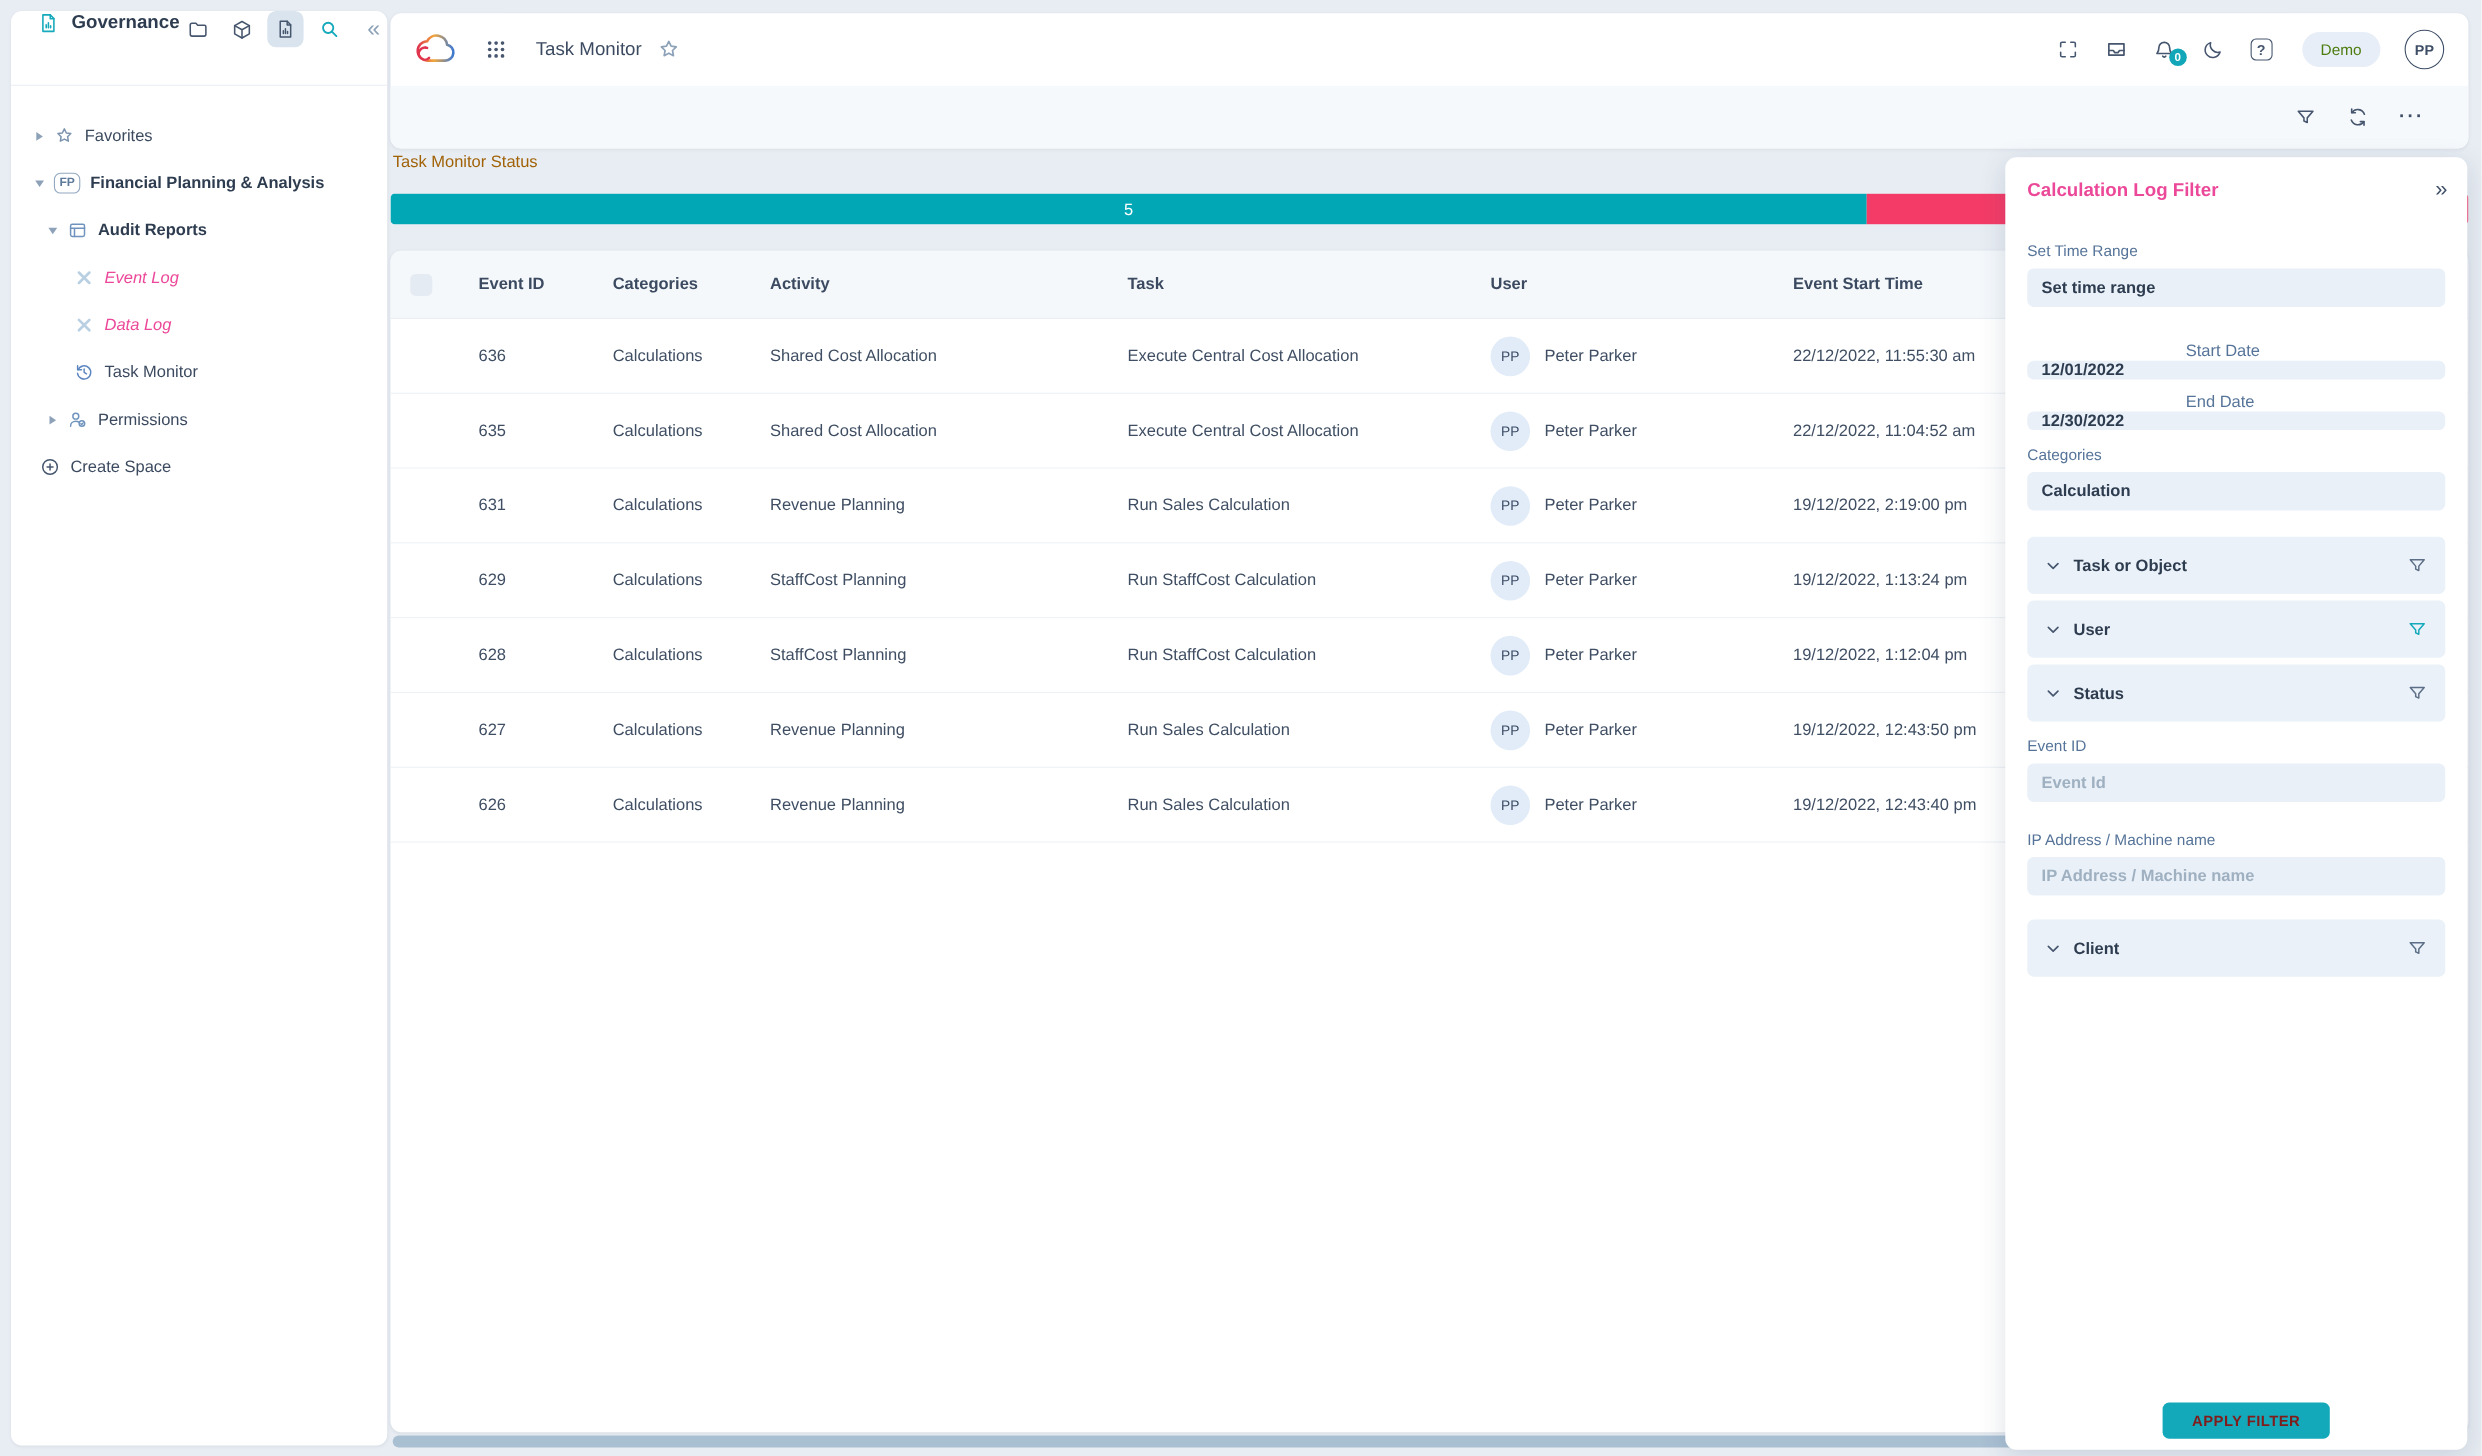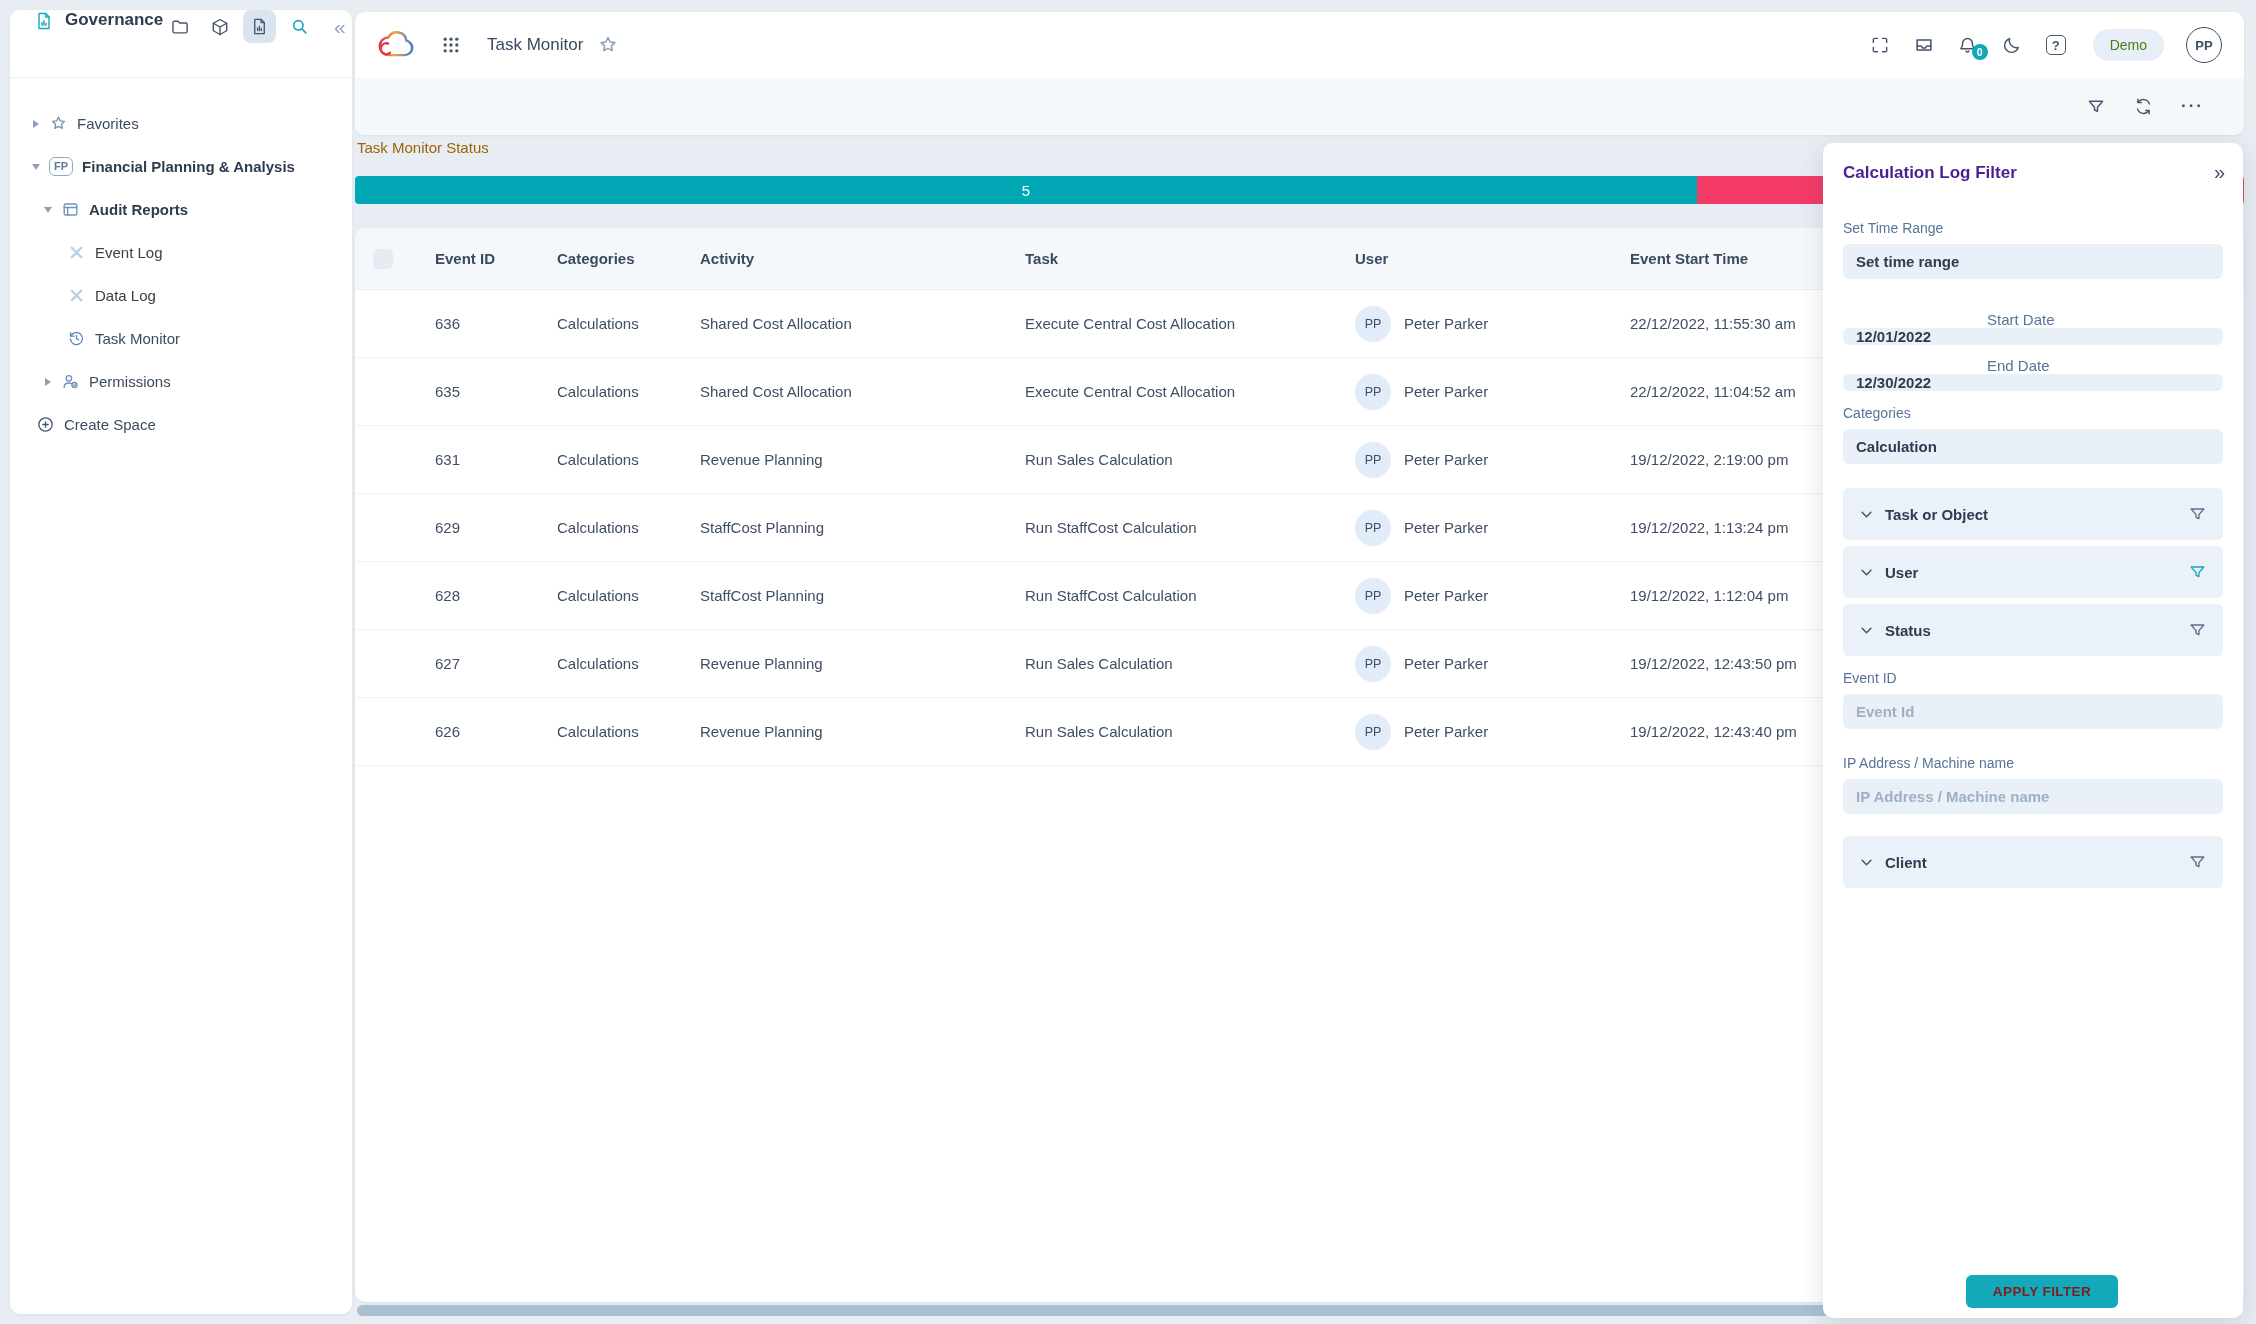--- a/index.html
+++ b/index.html
@@ -32,21 +32,21 @@
   .sb-title { font-size:17px; font-weight:700; color:#2e3c50; margin-left:11px; white-space:nowrap; }
   .sb-icons { margin-left:auto; display:flex; align-items:center; gap:7px; }
   .sb-iconbtn { width:33px; height:33px; display:flex; align-items:center; justify-content:center; border-radius:8px; cursor:pointer; }
   .sb-iconbtn.selected { background:#d9e4ee; }
   .guillemet { font-size:21px; color:#8da2b8; line-height:1; }
 
   .tree { padding-top:24px; }
   .tree-item { display:flex; align-items:center; height:43px; font-size:15px; color:#3c4a5f; cursor:pointer; }
   .tree-item .lbl { margin-left:9px; white-space:nowrap; }
   .tree-item.bold .lbl { font-weight:700; color:#2e3c50; }
-  .tree-item.disabled .lbl { color:#404040; }
+  .tree-item.disabled .lbl { color:#ec4899;font-style:italic; }
   .caret { width:12px; height:12px; display:flex; align-items:center; justify-content:center; margin-right:7px; flex:none; }
   .caret-r { width:0; height:0; border-left:6px solid #8da2b8; border-top:4.5px solid transparent; border-bottom:4.5px solid transparent; }
   .caret-d { width:0; height:0; border-top:6px solid #8da2b8; border-left:4.5px solid transparent; border-right:4.5px solid transparent; }
   .fp-badge {
     border:1.5px solid #93a8bf; border-radius:6px; color:#5e7a9b;
     font-size:11px; font-weight:700; padding:3px 4px; line-height:1;
   }
   .pl20{padding-left:20px;} .pl32{padding-left:32px;} .pl57{padding-left:57px;} .pl26{padding-left:26px;}
 
   
@@ -91,21 +91,21 @@
   .user-cell { display:flex; align-items:center; gap:13px; }
   .row-avatar { width:36px; height:36px; border-radius:50%; background:#e1ecf8; color:#3e4e66;
     font-size:12.5px; font-weight:400; display:flex; align-items:center; justify-content:center; flex:none; }
 
   .hscroll { position:absolute; left:357px; top:1305px; width:1884px; height:11px; background:#a9bfd2; border-radius:6px; cursor:pointer; }
 
   
   .panel { position:absolute; left:1823px; top:143px; width:420px; height:1175px;
     background:#fff; border-radius:10px; box-shadow:0 6px 24px rgba(50,70,100,.16); padding:18px 20px; }
   .panel-head { display:flex; align-items:center; justify-content:space-between; }
-  .panel-title { font-size:17px; font-weight:700; color:#4c1d95; }
+  .panel-title { font-size:17px; font-weight:700; color:#ec4899; }
   .panel-collapse { font-size:20px; color:#3e4e66; cursor:pointer; letter-spacing:-2px; }
   .flabel { font-size:14px; color:#567499; }
   .finput { width:100%; height:35px; background:#e9f0f8; border:none; border-radius:6px;
     font-family:"Liberation Sans",sans-serif; font-size:15px; font-weight:700; color:#2e3c50; padding:0 13px; outline:none; }
   .finput::placeholder { color:#9fb0c1; }
   .mt36{margin-top:36px;} .mt26{margin-top:26px;} .mt24{margin-top:24px;justify-content:space-between;} .mt22{margin-top:22px;}
   .mt14{margin-top:14px;} .mt12{margin-top:12px;} .mt8{margin-top:8px;} .mt32{margin-top:32px;} .mt6{margin-top:6px;}
   .frow { display:flex; align-items:center;flex-direction:column; }
   .frow .flabel { width:92px; font-size:15px; flex:none; }
   .frow .finput { flex:1; }

